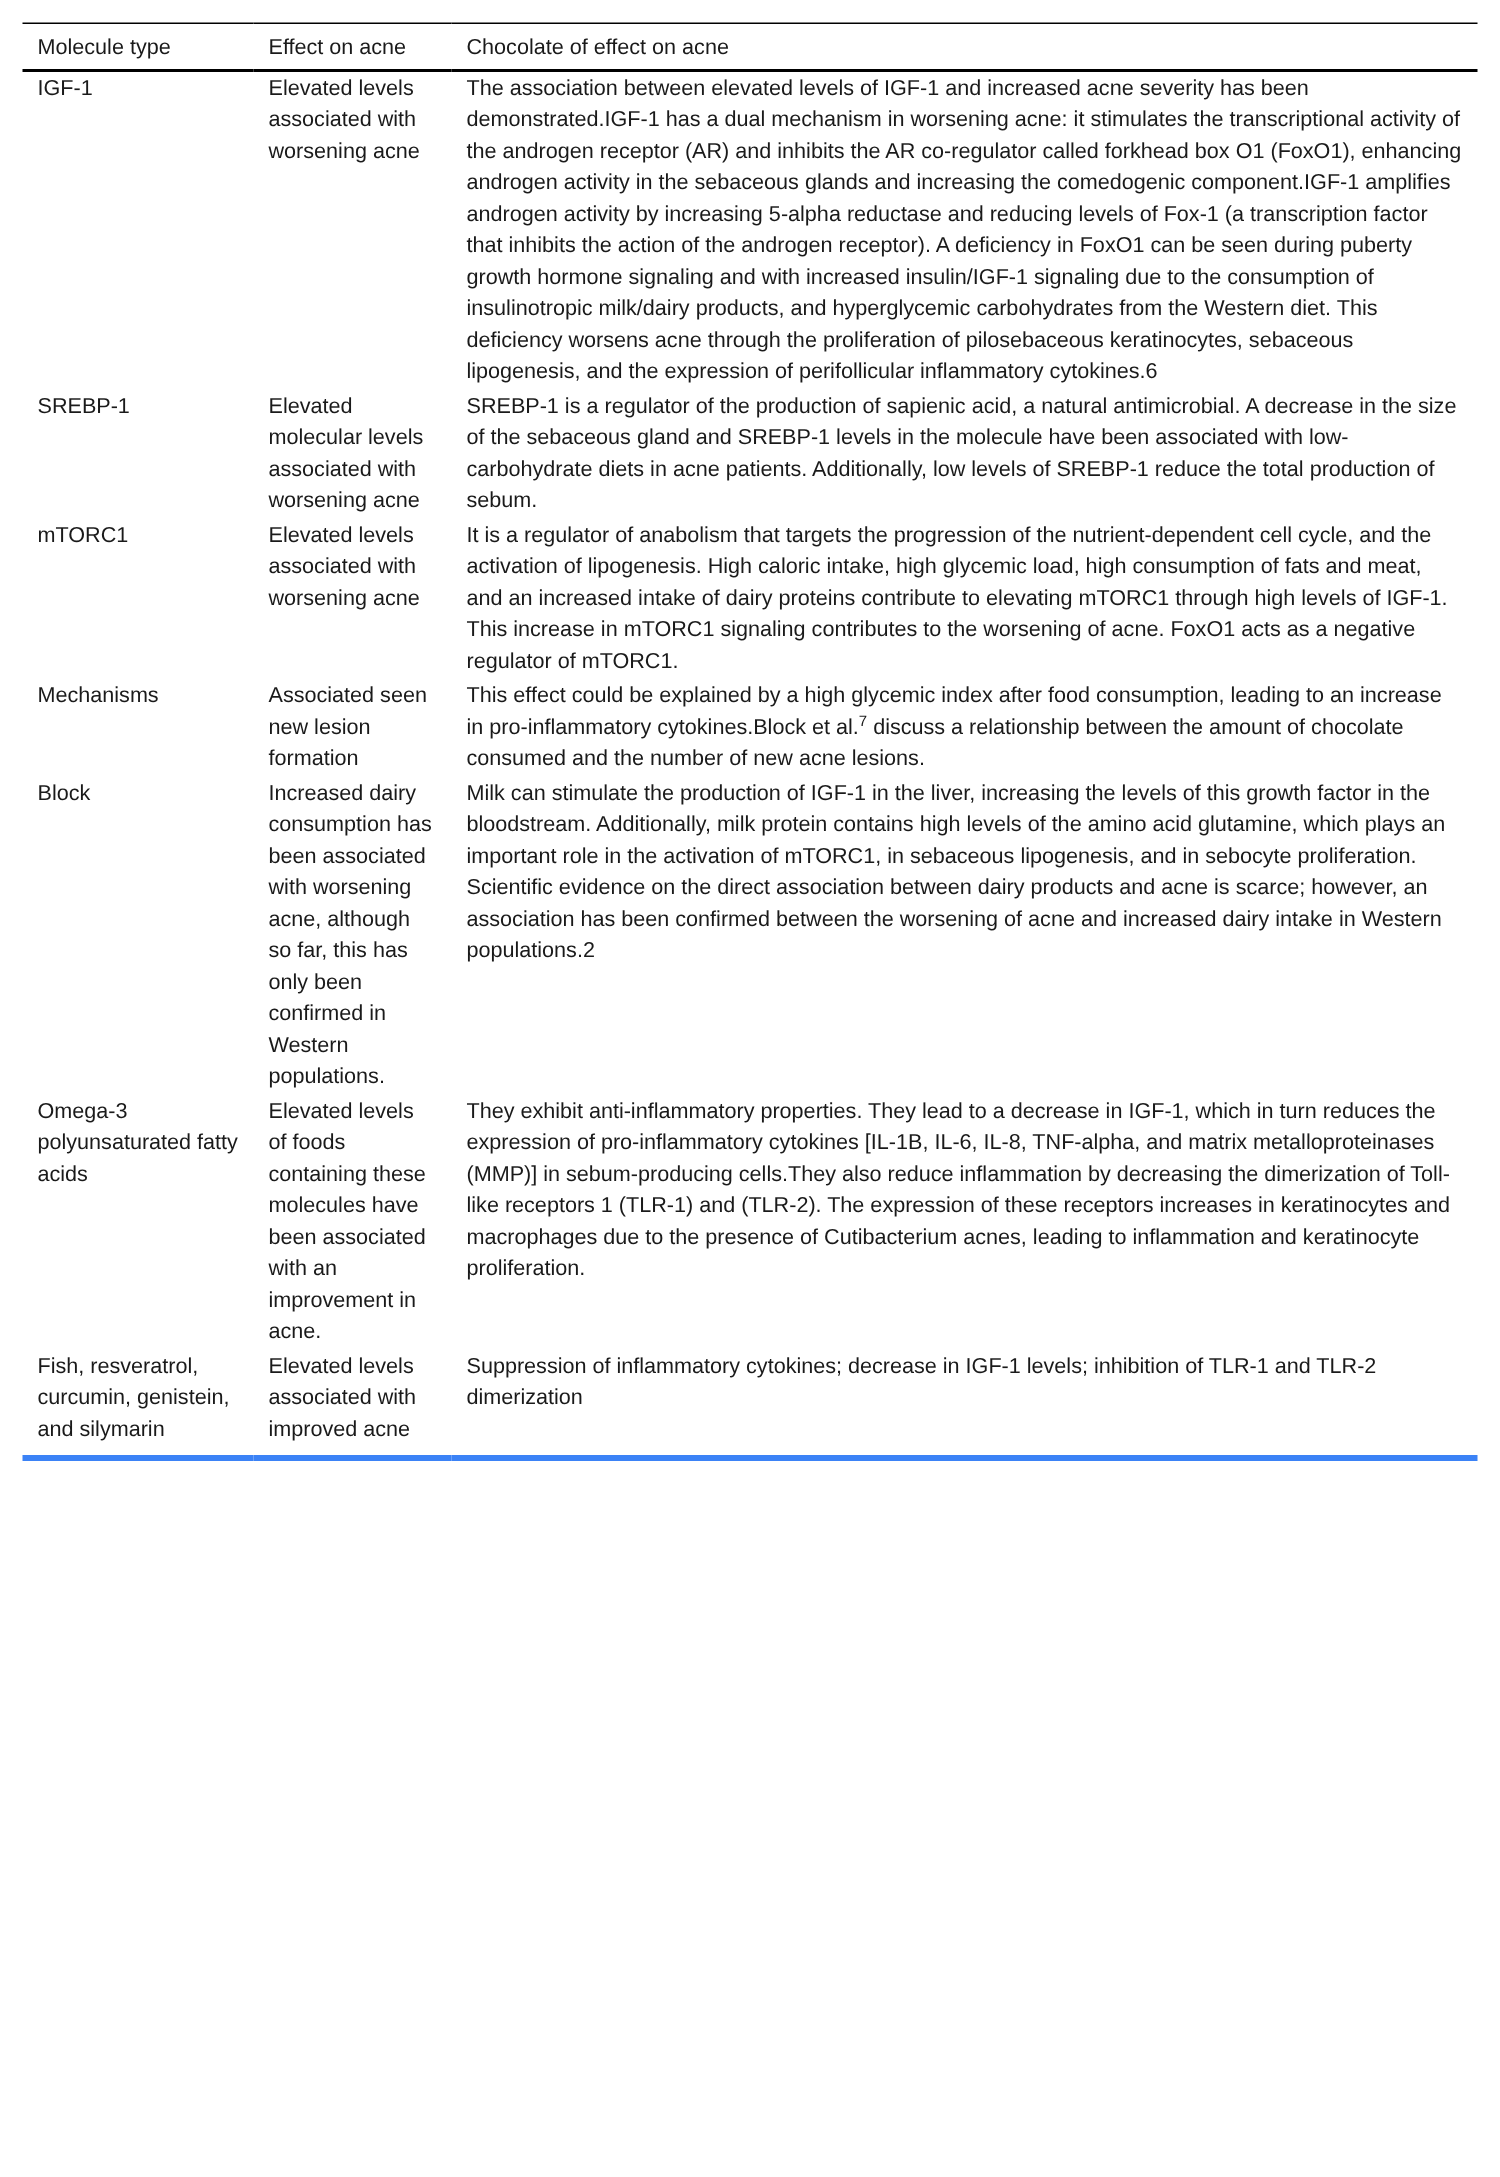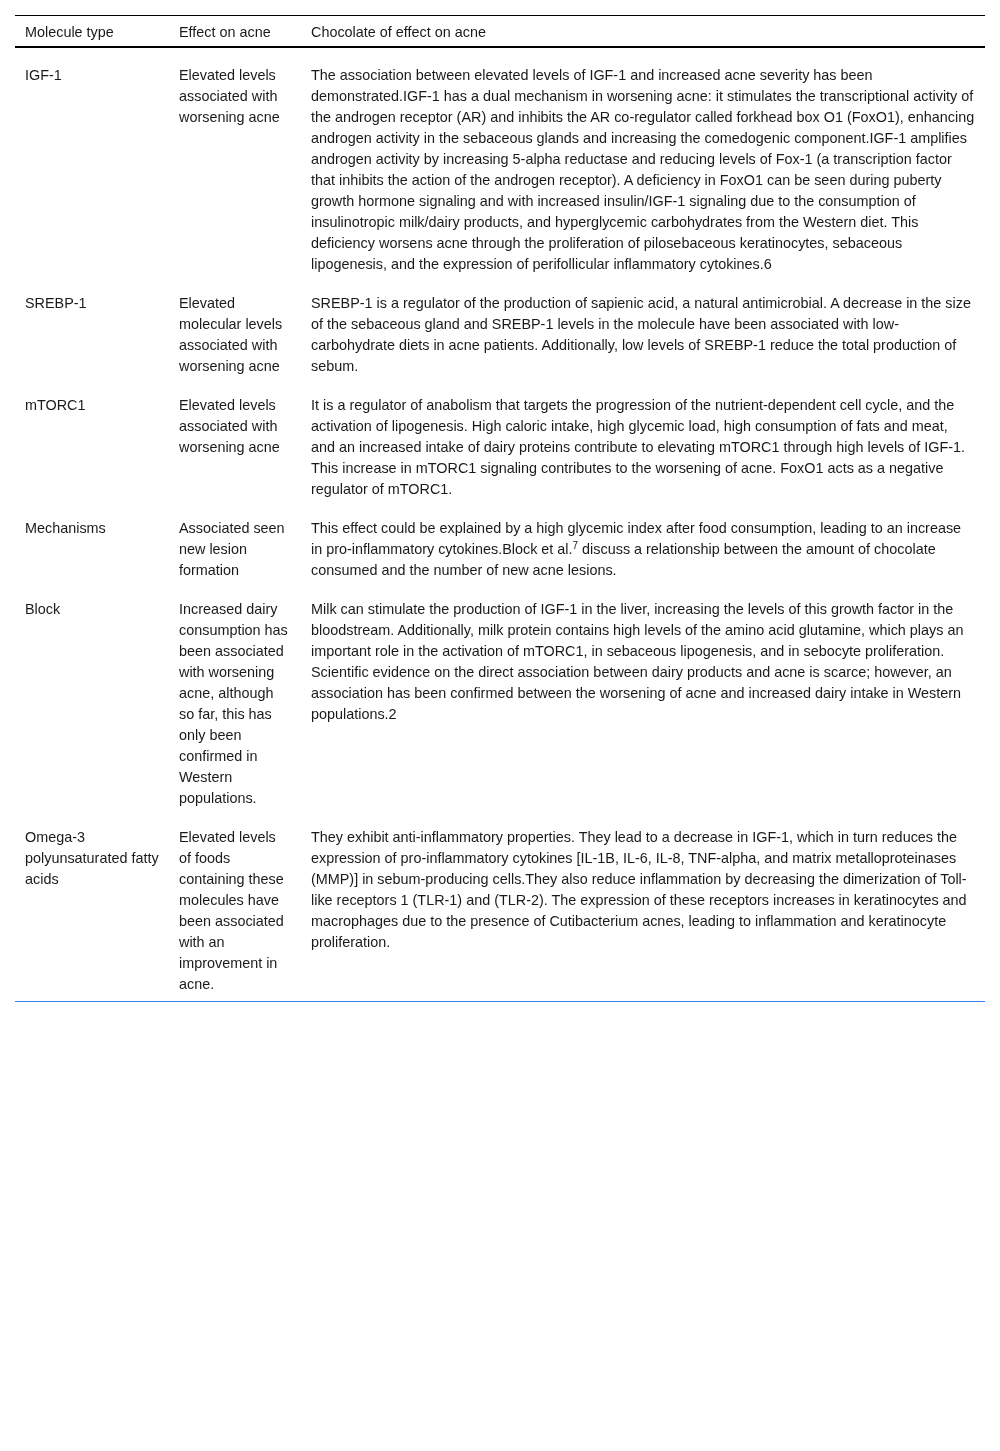--- a/index.html
+++ b/index.html
@@ -9,34 +9,34 @@
     font-size: 14.4px;
     line-height: 21px;
     color: #1a1a1a;
   }
   .wrap { padding: 15px 15px 0 15px; }
   table.data {
     width: 970px;
     border-collapse: collapse;
     table-layout: fixed;
     border-top: 1px solid #000;
-    border-bottom: 1px solid #3b82f6;
+    border-bottom: 4px solid #3b82f6;
   }
   col.c1 { width: 154px; }
   col.c2 { width: 132px; }
   col.c3 { width: 684px; }
   thead th {
     text-align: left;
     font-weight: normal;
     padding: 6px 10px 3px 10px;
     border-bottom: 2px solid #000;
     vertical-align: top;
   }
   tbody td {
-    padding: 17px 10px 1px 10px;
+    padding: 1px 10px 1px 10px;
     vertical-align: top;
   }
   tbody tr:last-child td { padding-bottom: 6px; }
   sup { font-size: 10px; line-height: 0; vertical-align: 5px; }
 </style>
 </head>
 <body>
 
 <div class="wrap">
   <table class="data">
@@ -76,15 +76,20 @@
       <tr>
         <td>Block</td>
         <td>Increased dairy consumption has been associated with worsening acne, although so far, this has only been confirmed in Western populations.</td>
         <td>Milk can stimulate the production of IGF-1 in the liver, increasing the levels of this growth factor in the bloodstream. Additionally, milk protein contains high levels of the amino acid glutamine, which plays an important role in the activation of mTORC1, in sebaceous lipogenesis, and in sebocyte proliferation. Scientific evidence on the direct association between dairy products and acne is scarce; however, an association has been confirmed between the worsening of acne and increased dairy intake in Western populations.2</td>
       </tr>
       <tr>
         <td>Omega-3 polyunsaturated fatty acids</td>
         <td>Elevated levels of foods containing these molecules have been associated with an improvement in acne.</td>
         <td>They exhibit anti-inflammatory properties. They lead to a decrease in IGF-1, which in turn reduces the expression of pro-inflammatory cytokines [IL-1B, IL-6, IL-8, TNF-alpha, and matrix metalloproteinases (MMP)] in sebum-producing cells.They also reduce inflammation by decreasing the dimerization of Toll-like receptors 1 (TLR-1) and (TLR-2). The expression of these receptors increases in keratinocytes and macrophages due to the presence of Cutibacterium acnes, leading to inflammation and keratinocyte proliferation.</td>
       </tr>
+      <tr>
+        <td>Fish, resveratrol, curcumin, genistein, and silymarin</td>
+        <td>Elevated levels associated with improved acne</td>
+        <td>Suppression of inflammatory cytokines; decrease in IGF-1 levels; inhibition of TLR-1 and TLR-2 dimerization</td>
+      </tr>
     </tbody>
   </table>
 </div>
 
 </body></html>

